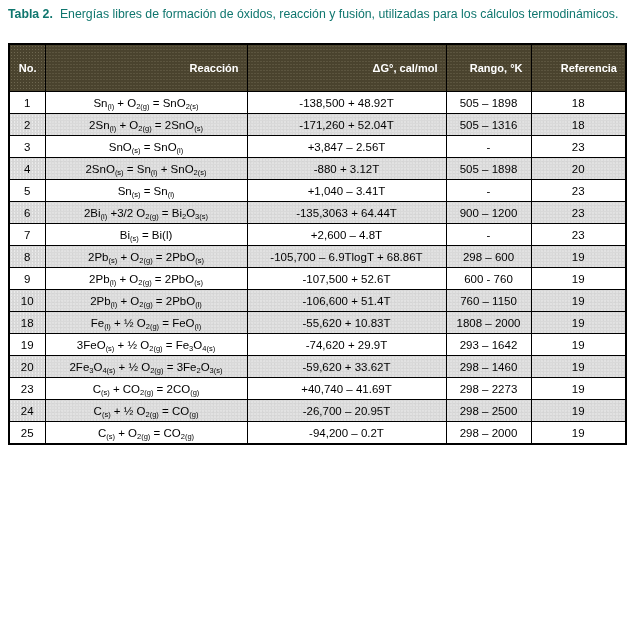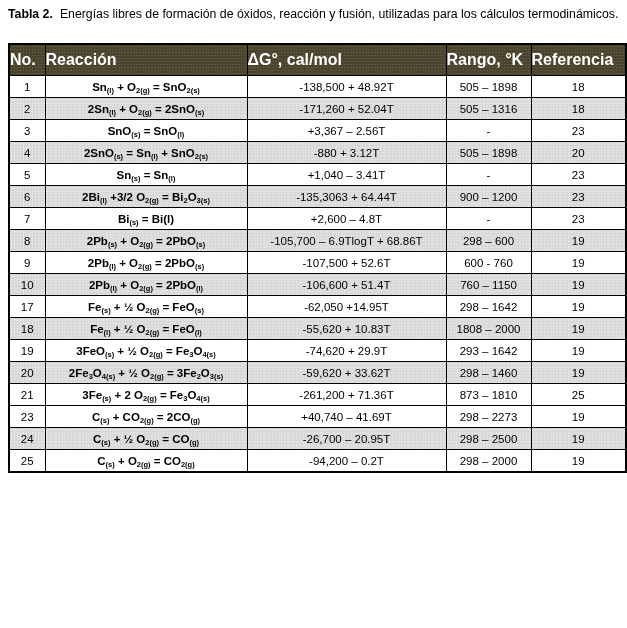--- a/index.html
+++ b/index.html
@@ -16,21 +16,21 @@
     background: #ffffff;
     overflow: hidden;
   }
   .caption {
     position: absolute;
     top: 7px;
     left: 8px;
     right: 4px;
     font-size: 12.3px;
     line-height: 15px;
-    color: #000000;
+    color: #0f766e;
     white-space: nowrap;
   }
   .caption .cap-label {
     font-weight: bold;
     margin-right: 7px;
   }
   table.thermo {
     position: absolute;
     top: 43px;
     left: 8px;
@@ -39,44 +39,44 @@
     table-layout: fixed;
     border: 2px solid #000;
   }
   table.thermo th {
     height: 30px;
     border: 1px solid #000;
     background-color: #4a432e;
     background-image: radial-gradient(rgba(205,198,170,0.28) 0.6px, transparent 0.95px);
     background-size: 3px 3px;
     color: #ffffff;
-    font-size: 16px;
+    font-size: 11px;
     font-weight: bold;
-    text-align: left;
-    padding: 0;
+    text-align: right;
+    padding: 8px;
   }
   table.thermo td {
     height: 21px;
     border: 1px solid #000;
     font-size: 11.5px;
     text-align: center;
     padding: 0 2px;
     white-space: nowrap;
     overflow: hidden;
     background-color: #ffffff;
   }
   table.thermo tr.alt td {
     background-color: #d9d9d9;
     background-image:
       radial-gradient(rgba(255,255,255,0.95) 0.55px, transparent 0.85px),
       radial-gradient(rgba(165,165,165,0.30) 0.5px, transparent 0.8px);
     background-size: 3px 3px, 4px 4px;
     background-position: 0 0, 1.5px 1.5px;
   }
-  td.reaction { font-size: 11px; font-weight: bold; }
+  td.reaction { font-size: 11px; }
   td.reaction sub {
     font-size: 7.5px;
     vertical-align: -2px;
     line-height: 0;
   }
 </style>
 </head>
 <body>
 
 <div class="page">
@@ -113,21 +113,21 @@
         <tr class="alt">
           <td>2</td>
           <td class="reaction">2Sn<sub>(l)</sub> + O<sub>2(g)</sub> = 2SnO<sub>(s)</sub></td>
           <td>-171,260 + 52.04T</td>
           <td>505 – 1316</td>
           <td>18</td>
         </tr>
         <tr>
           <td>3</td>
           <td class="reaction">SnO<sub>(s)</sub> = SnO<sub>(l)</sub></td>
-          <td>+3,367 – 2.56T</td>
+          <td>+3,847 – 2.56T</td>
           <td>-</td>
           <td>23</td>
         </tr>
         <tr class="alt">
           <td>4</td>
           <td class="reaction">2SnO<sub>(s)</sub> = Sn<sub>(l)</sub> + SnO<sub>2(s)</sub></td>
           <td>-880 + 3.12T</td>
           <td>505 – 1898</td>
           <td>20</td>
         </tr>
@@ -166,27 +166,20 @@
           <td>600 - 760</td>
           <td>19</td>
         </tr>
         <tr class="alt">
           <td>10</td>
           <td class="reaction">2Pb<sub>(l)</sub> + O<sub>2(g)</sub> = 2PbO<sub>(l)</sub></td>
           <td>-106,600 + 51.4T</td>
           <td>760 – 1150</td>
           <td>19</td>
         </tr>
-        <tr>
-          <td>17</td>
-          <td class="reaction">Fe<sub>(s)</sub> + ½ O<sub>2(g)</sub> = FeO<sub>(s)</sub></td>
-          <td>-62,050 +14.95T</td>
-          <td>298 – 1642</td>
-          <td>19</td>
-        </tr>
         <tr class="alt">
           <td>18</td>
           <td class="reaction">Fe<sub>(l)</sub> + ½ O<sub>2(g)</sub> = FeO<sub>(l)</sub></td>
           <td>-55,620 + 10.83T</td>
           <td>1808 – 2000</td>
           <td>19</td>
         </tr>
         <tr>
           <td>19</td>
           <td class="reaction">3FeO<sub>(s)</sub> + ½ O<sub>2(g)</sub> = Fe<sub>3</sub>O<sub>4(s)</sub></td>
@@ -195,27 +188,20 @@
           <td>19</td>
         </tr>
         <tr class="alt">
           <td>20</td>
           <td class="reaction">2Fe<sub>3</sub>O<sub>4(s)</sub> + ½ O<sub>2(g)</sub> = 3Fe<sub>2</sub>O<sub>3(s)</sub></td>
           <td>-59,620 + 33.62T</td>
           <td>298 – 1460</td>
           <td>19</td>
         </tr>
         <tr>
-          <td>21</td>
-          <td class="reaction">3Fe<sub>(s)</sub> + 2 O<sub>2(g)</sub> = Fe<sub>3</sub>O<sub>4(s)</sub></td>
-          <td>-261,200 + 71.36T</td>
-          <td>873 – 1810</td>
-          <td>25</td>
-        </tr>
-        <tr>
           <td>23</td>
           <td class="reaction">C<sub>(s)</sub> + CO<sub>2(g)</sub> = 2CO<sub>(g)</sub></td>
           <td>+40,740 – 41.69T</td>
           <td>298 – 2273</td>
           <td>19</td>
         </tr>
         <tr class="alt">
           <td>24</td>
           <td class="reaction">C<sub>(s)</sub> + ½ O<sub>2(g)</sub> = CO<sub>(g)</sub></td>
           <td>-26,700 – 20.95T</td>

